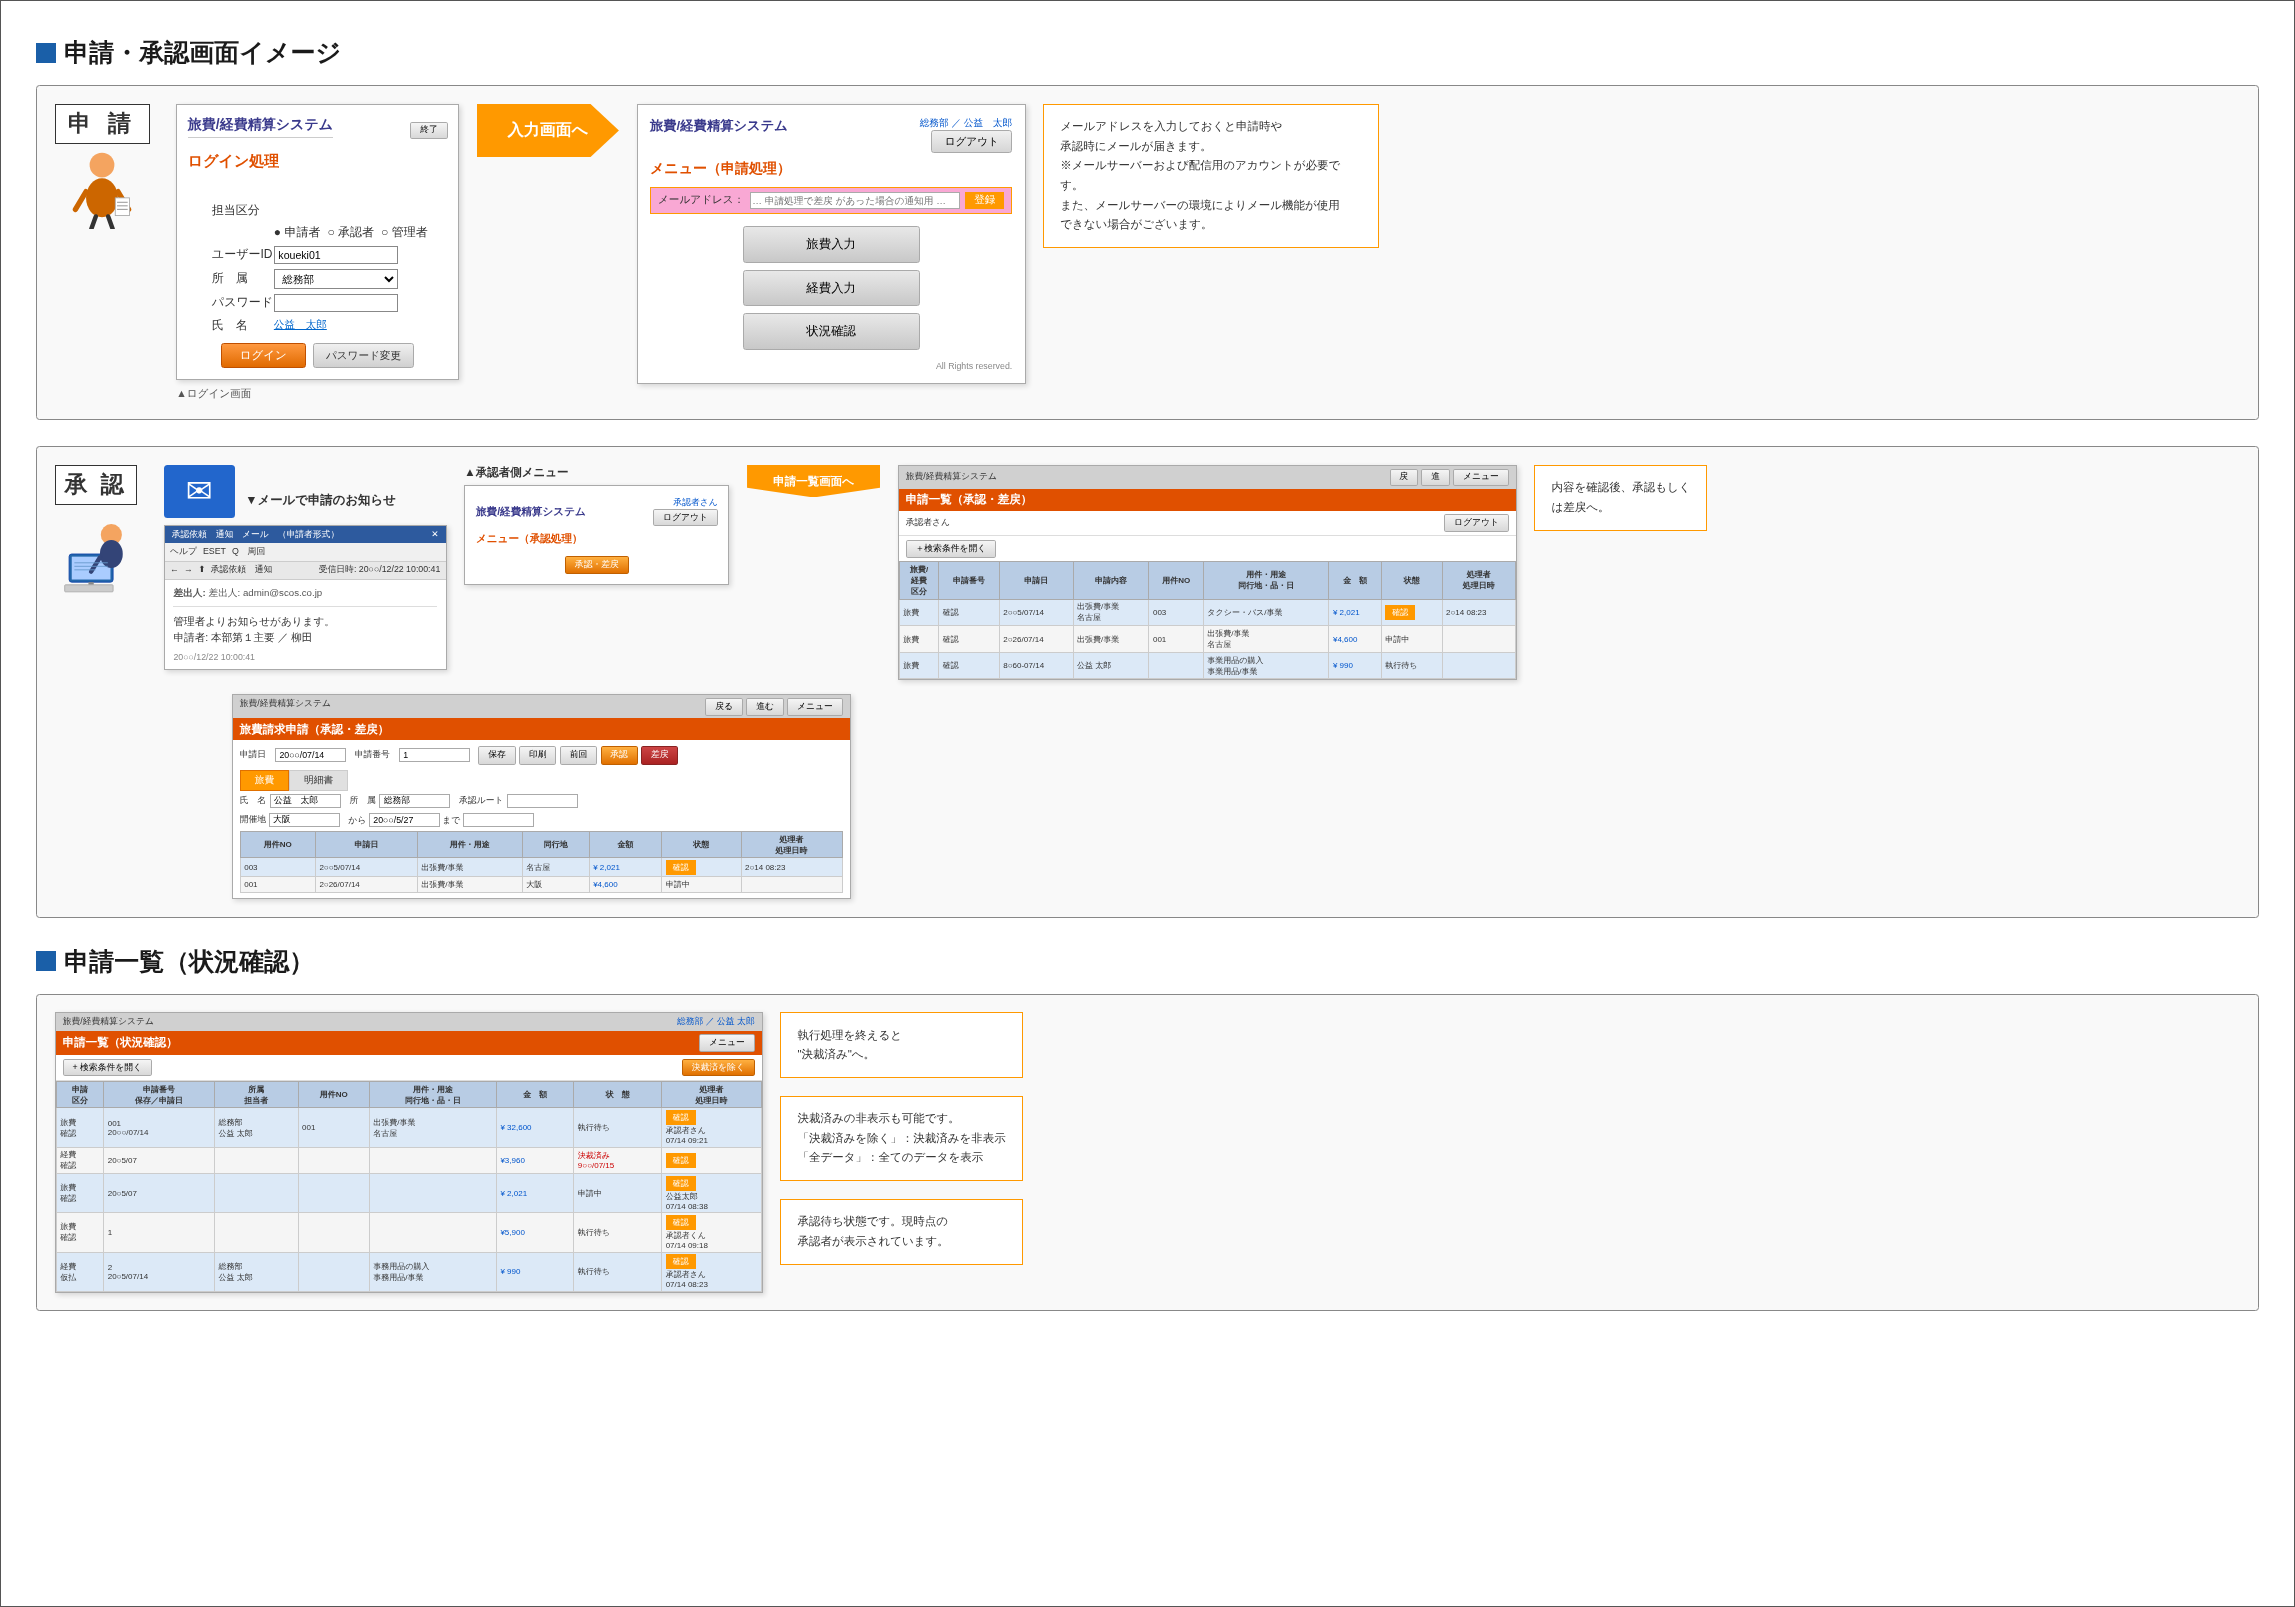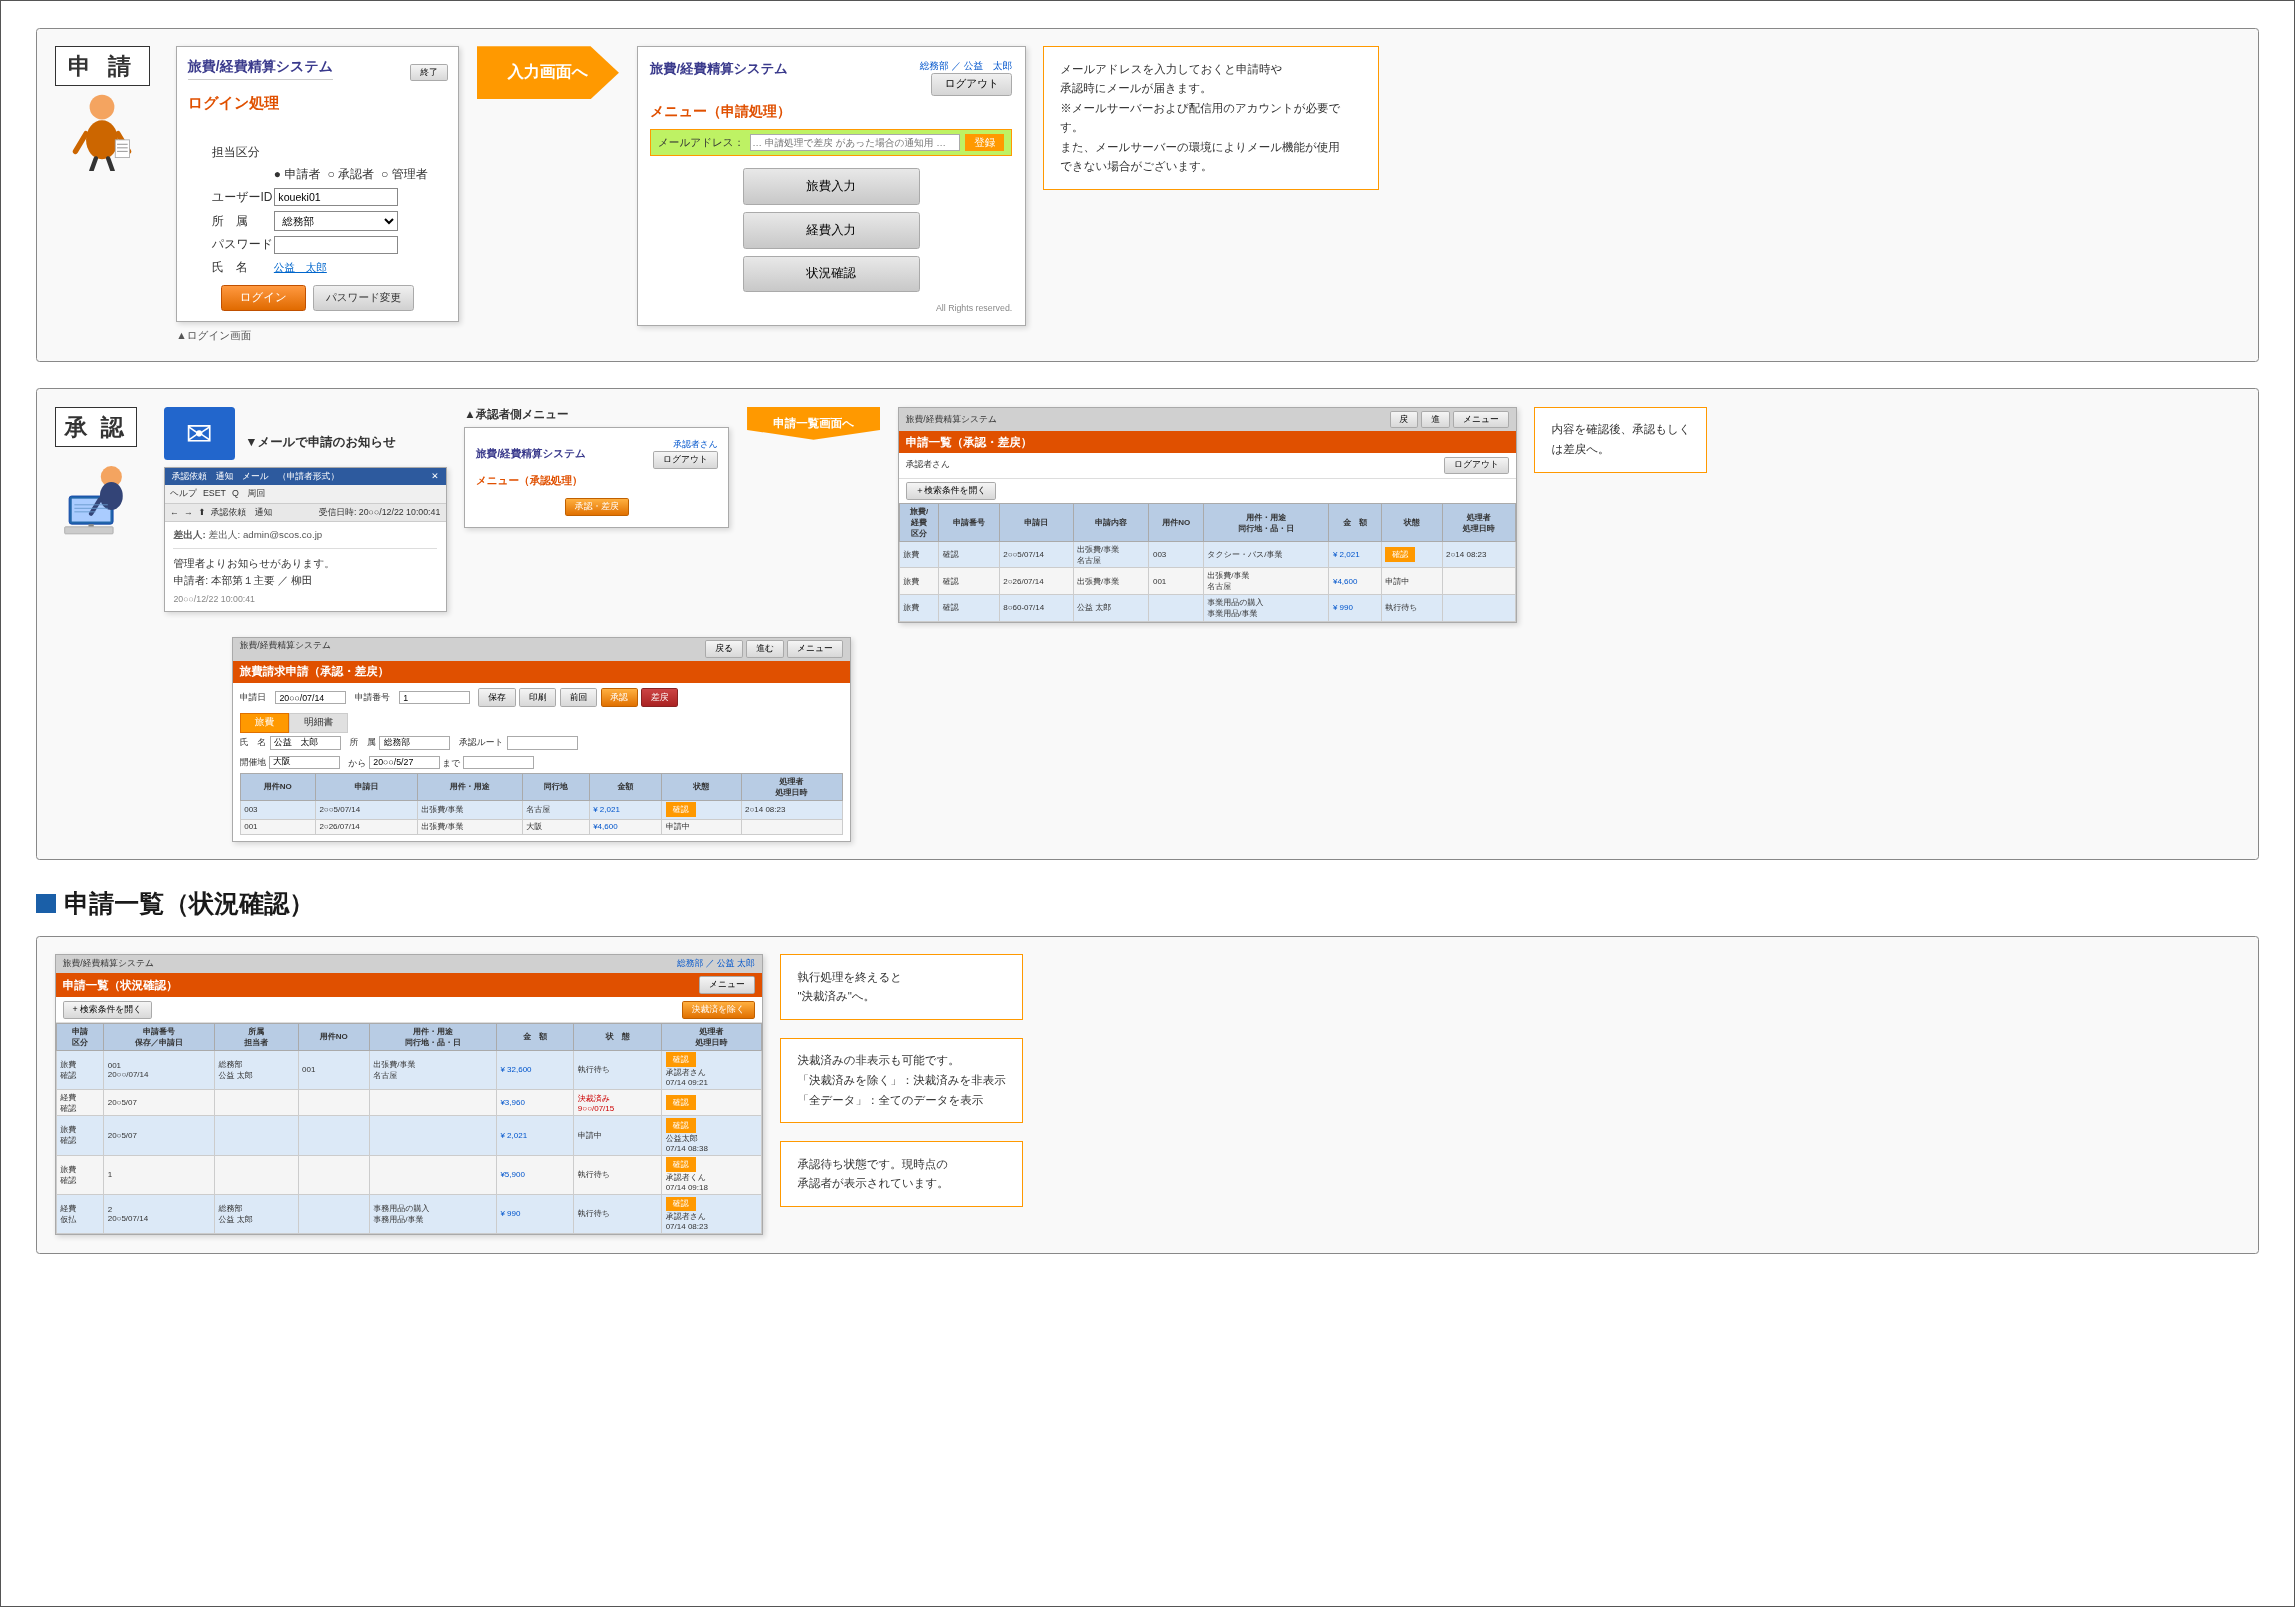--- a/index.html
+++ b/index.html
@@ -199,21 +199,21 @@
       font-weight: bold;
       margin-bottom: 8.8px;
     }
     .menu-email-row {
       display: flex;
       align-items: center;
       border: 0.9px solid #e08000;
       padding: 3.5px 7px;
       margin-bottom: 12.4px;
       font-size: 10.6px;
-      background: #bef264;
+      background: #f9a8d4;
     }
     .menu-email-label {
       font-size: 10.6px;
       color: #333;
       margin-right: 5.3px;
     }
     .menu-email-input {
       border: 0.9px solid #aaa;
       flex: 1;
       padding: 1.8px;
@@ -513,20 +513,24 @@
       padding: 2.7px 8.8px;
       font-size: 8.8px;
       border-radius: 1.8px;
     }
   </style>
 </head>
 <body>
 
 <div class="page-container">
 
+  <div class="section-header">
+    <div class="section-header-square"></div>
+    <span class="section-header-text">申請・承認画面イメージ</span>
+  </div>
 
   <div class="top-section">
     <div class="section-content-row">
 
       <div class="apply-badge">
         <div class="apply-badge-box">申 請</div>
 
         <svg width="62" height="80" viewBox="0 0 70 90">
 
           <circle cx="35" cy="18" r="14" fill="#f4a460"></circle>

